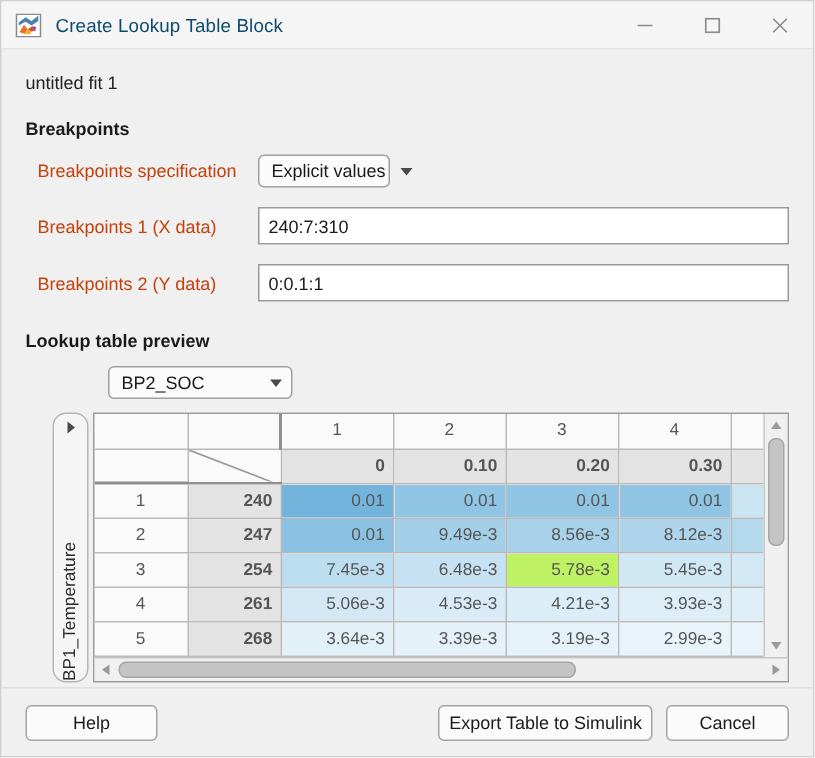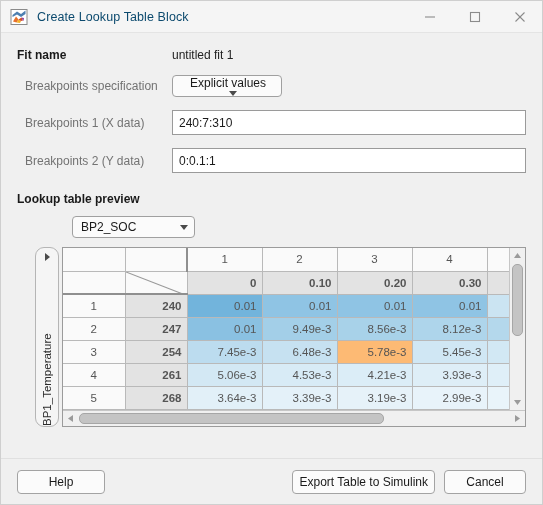--- a/index.html
+++ b/index.html
@@ -65,42 +65,42 @@
   .lbl-fit { width: 155px; font-weight: bold; font-size: 12px;}
   .val-fit { font-size: 12px; color: #222; }
 
   .sec-head {
     margin-top: 14px; font-weight: bold; font-size: 12px;
   }
 
   .field-row { margin-top: 9px; height: 24px; }
   .field-lbl {
     width: 155px; padding-left: 8px;
-    font-size: 12px; color: #737373;
+    font-size: 12px; color: #c2410c;
   }
 
   .combo {
     height: 22px;
     border: 1px solid #a0a0a0;
     border-radius: 4px;
     background: #fbfbfb;
     display: flex; align-items: center;
     padding: 0 6px 0 8px;
     font-size: 12px;
     position: relative;
   }
   .combo .ctext { flex: 1 1 auto; white-space: nowrap; }
   .caret {
     width: 0; height: 0;
     border-left: 4.5px solid transparent;
     border-right: 4.5px solid transparent;
     border-top: 5px solid #4a4a4a;
     margin-left: 10px;
   }
-  #bp-spec-combo { width: 110px; flex-direction: column; }
+  #bp-spec-combo { width: 88px; }
 
   .textfield {
     height: 25px;
     flex: 1 1 auto;
     border: 1px solid #9a9a9a;
     background: #ffffff;
     display: flex; align-items: center;
     padding: 0 6px;
     font-size: 12px;
     color: #1a1a1a;
@@ -324,24 +324,24 @@
             <line x1="1.5" y1="1.5" x2="10.5" y2="10.5" stroke="#8b8b8b" stroke-width="1.1"></line>
             <line x1="10.5" y1="1.5" x2="1.5" y2="10.5" stroke="#8b8b8b" stroke-width="1.1"></line>
           </svg>
       </div>
     </div>
   </div>
 
   <div class="content">
 
     <div class="row fitname-row">
-      <div class="lbl-fit">Fit name</div>
       <div class="val-fit">untitled fit 1</div>
     </div>
 
+    <div class="sec-head">Breakpoints</div>
 
     <div class="row field-row">
       <div class="field-lbl">Breakpoints specification</div>
       <div class="combo" id="bp-spec-combo">
         <span class="ctext">Explicit values</span>
         <span class="caret"></span>
       </div>
     </div>
 
     <div class="row bigfield-row">
@@ -422,21 +422,21 @@
                     <td class="datacell" style="background: rgb(163, 207, 232);">9.49e-3</td>
                     <td class="datacell" style="background: rgb(168, 210, 233);">8.56e-3</td>
                     <td class="datacell" style="background: rgb(174, 213, 235);">8.12e-3</td>
                     <td class="datacell" style="background: rgb(180, 216, 236);">7.78e-3</td>
                   </tr>
                   <tr>
                     <td class="rowidx">3</td>
                     <td class="rowval">254</td>
                     <td class="datacell" style="background: rgb(188, 220, 239);">7.45e-3</td>
                     <td class="datacell" style="background: rgb(198, 225, 241);">6.48e-3</td>
-                    <td class="datacell" style="background: #fdba74;">5.78e-3</td>
+                    <td class="datacell" style="background: #bef264;">5.78e-3</td>
                     <td class="datacell" style="background: rgb(208, 231, 244);">5.45e-3</td>
                     <td class="datacell" style="background: rgb(210, 232, 244);">5.26e-3</td>
                   </tr>
                   <tr>
                     <td class="rowidx">4</td>
                     <td class="rowval">261</td>
                     <td class="datacell" style="background: rgb(211, 232, 244);">5.06e-3</td>
                     <td class="datacell" style="background: rgb(216, 235, 246);">4.53e-3</td>
                     <td class="datacell" style="background: rgb(219, 237, 247);">4.21e-3</td>
                     <td class="datacell" style="background: rgb(222, 238, 247);">3.93e-3</td>

